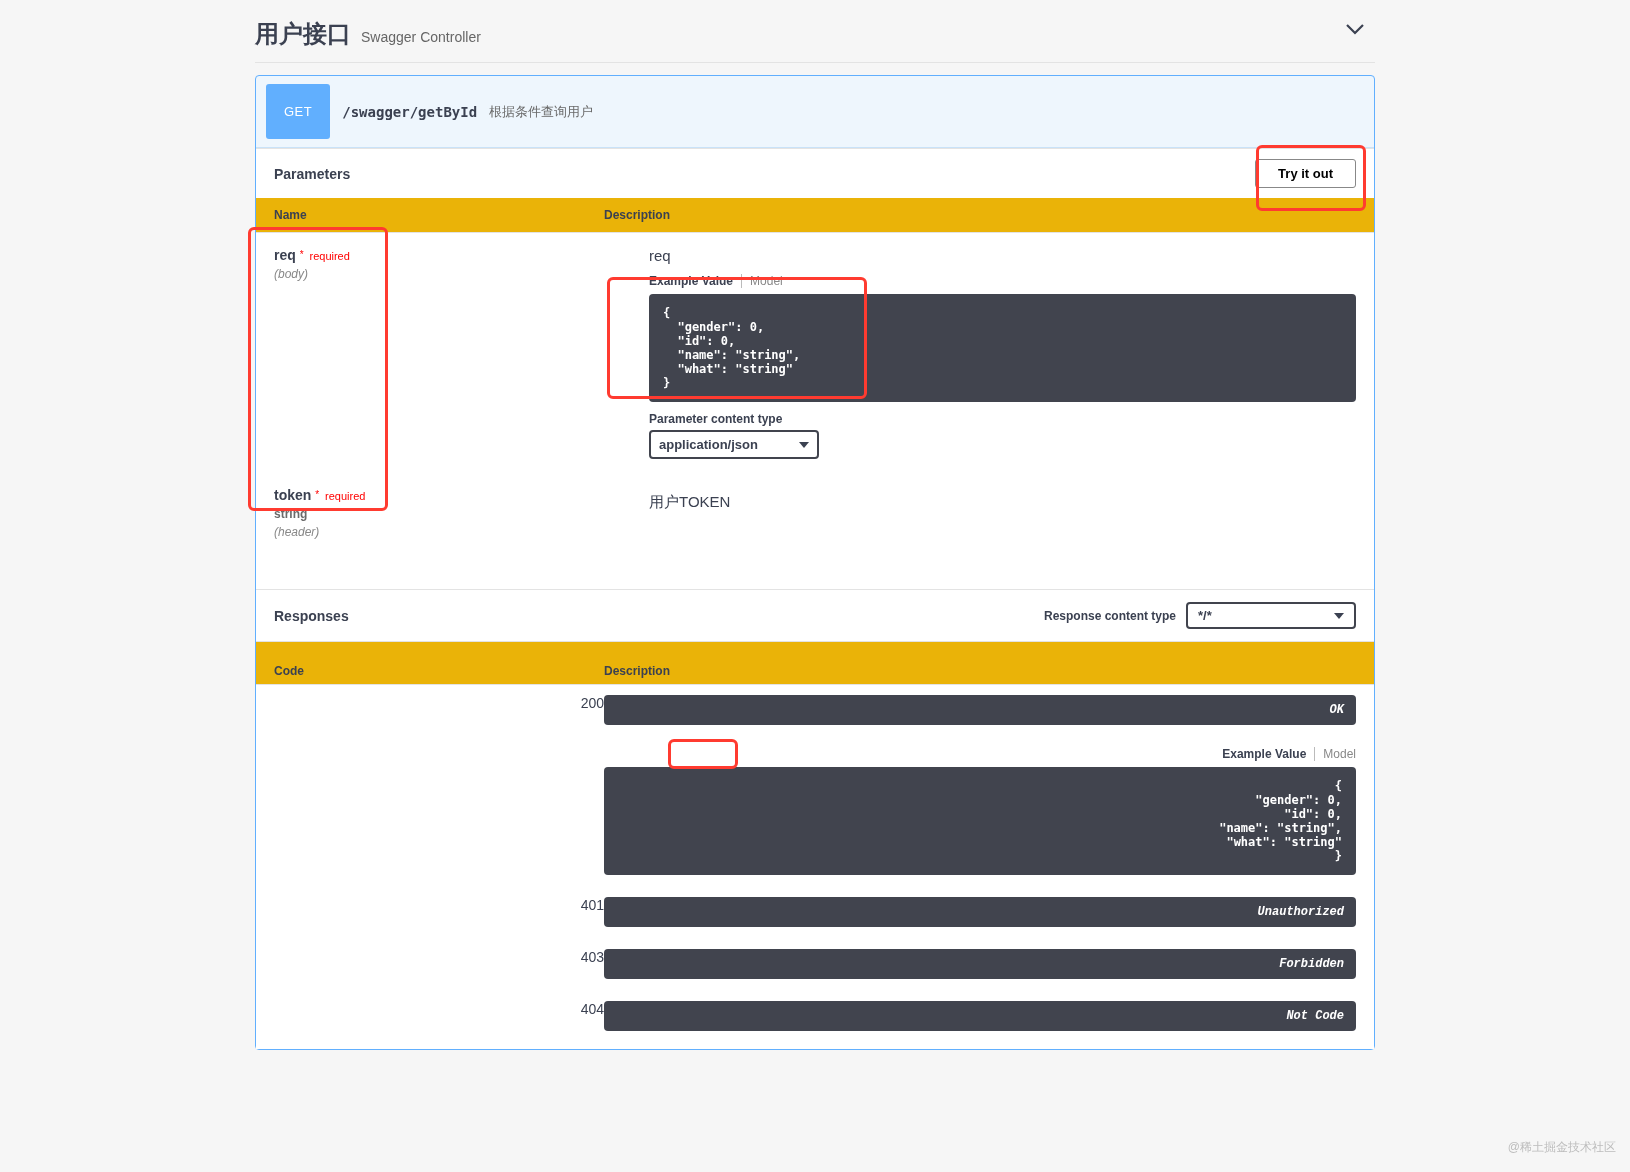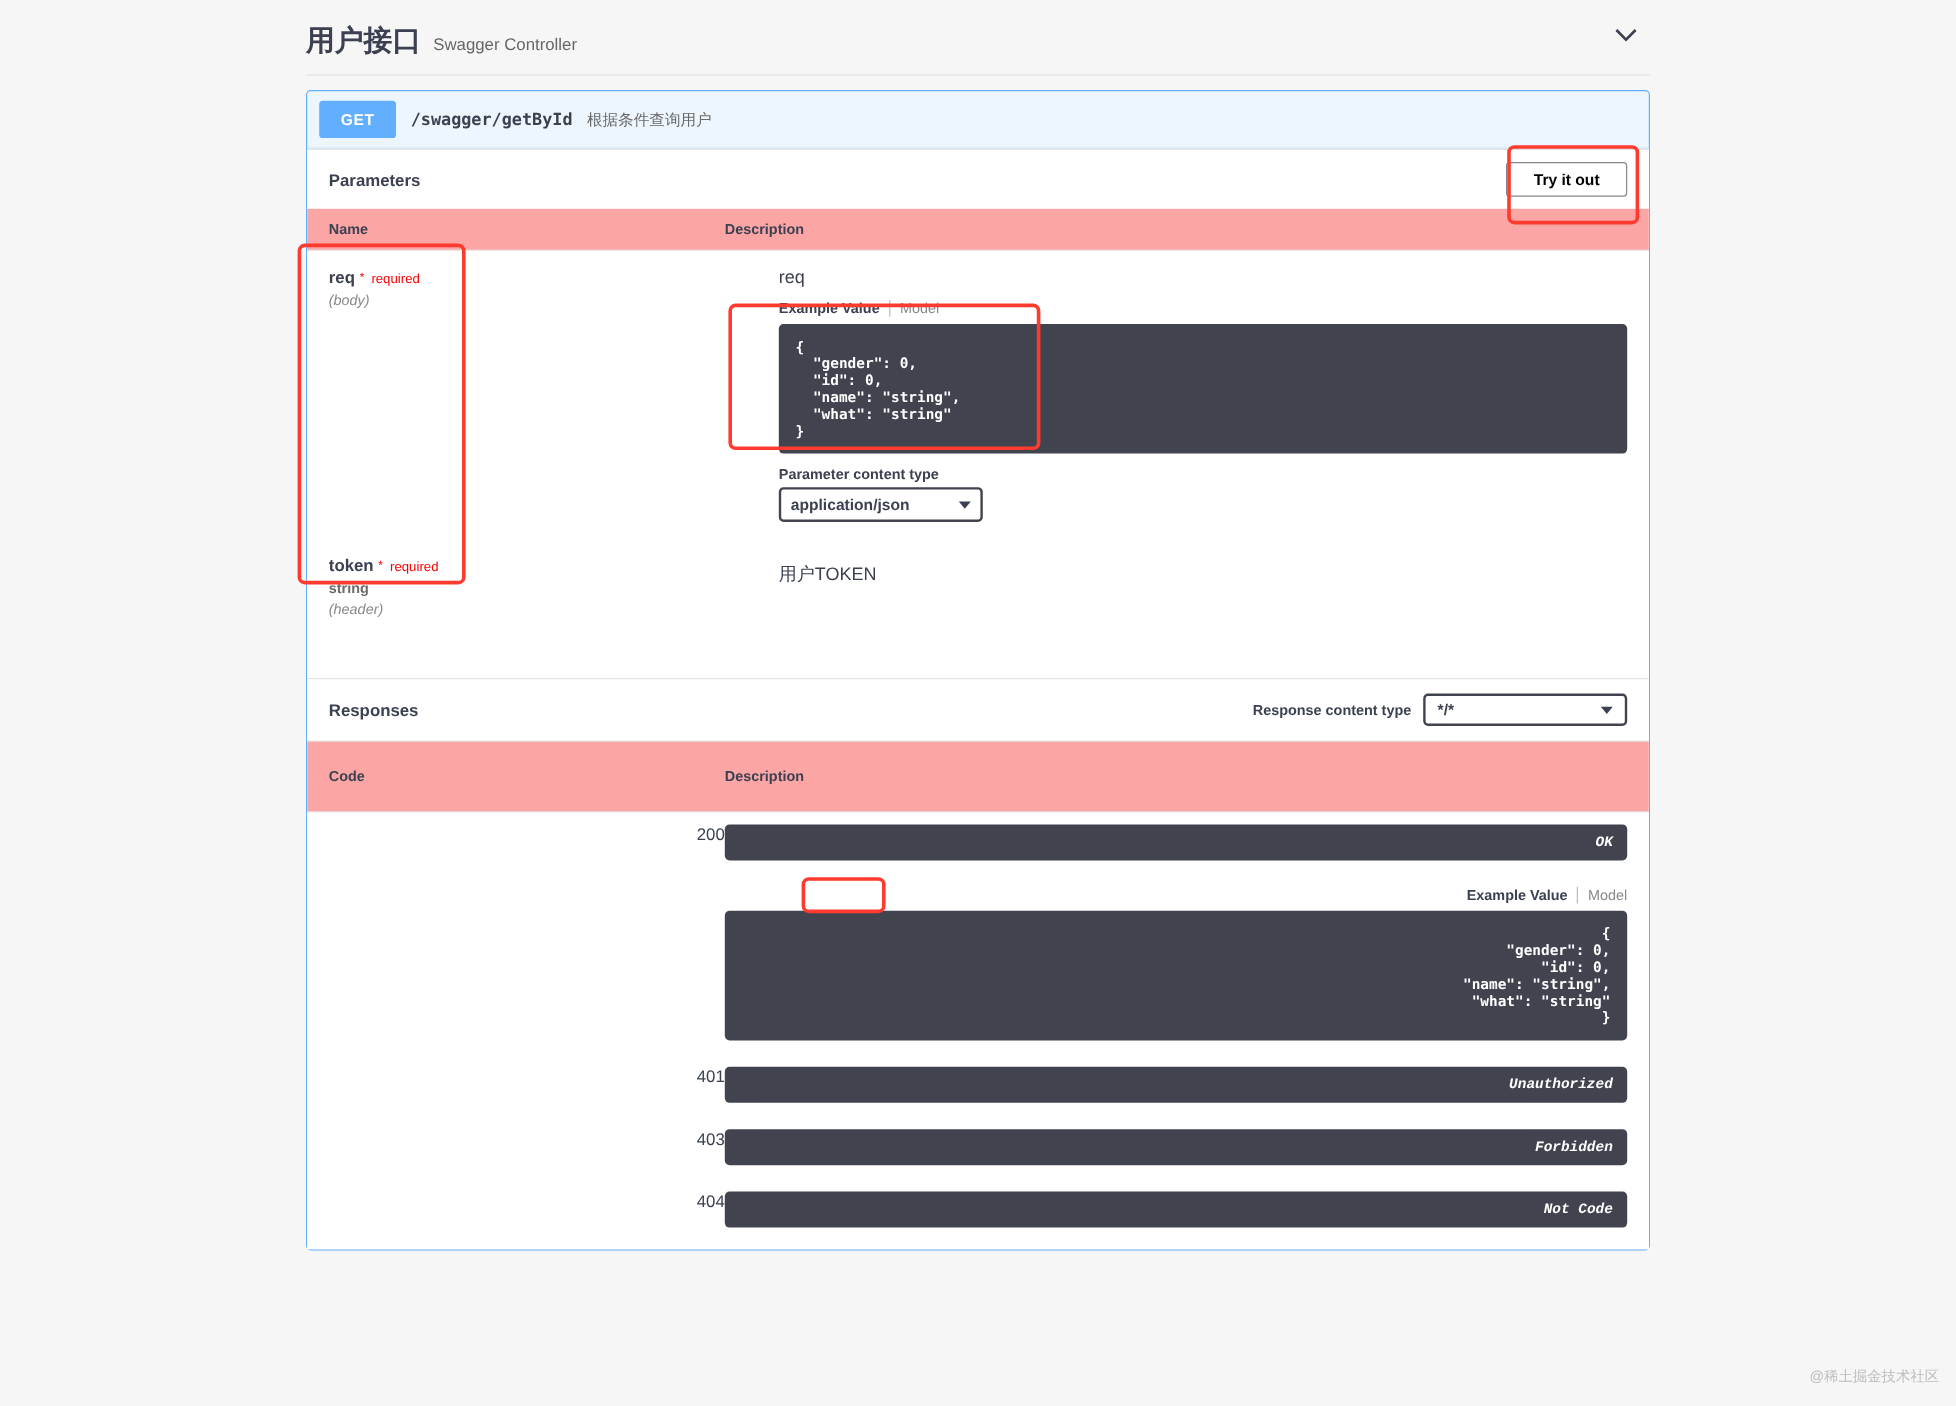--- a/index.html
+++ b/index.html
@@ -23,40 +23,40 @@
   }
   .op-block {
     border: 1px solid #61affe; border-radius: 4px; margin-top: 12px;
     background: #eef6fd;
   }
   .op-header {
     display: flex; align-items: center; gap: 12px; padding: 8px 10px;
     border-bottom: 1px solid #c9e2f8;
   }
   .method-badge {
-    background: #61affe; color: #fff; font-weight: 700; letter-spacing: .5px;
-    border-radius: 3px; padding: 8px 18px; font-size: 13px;
+    background: #61affe; color: #fff; font-weight: 400; letter-spacing: .5px;
+    border-radius: 3px; padding: 20px 18px; font-size: 13px;
   }
   .op-path { font-family: ui-monospace, Menlo, monospace; font-weight: 700; color: #3b4151; }
   .op-desc { font-size: 13px; color: #6a6a6a; }
   .panel {
     background: #fff; border-top: 1px solid #e3e3e3;
   }
   .panel-header {
     display: flex; align-items: center; justify-content: space-between;
     padding: 10px 18px; background: #fff;
   }
   .panel-title { font-weight: 700; font-size: 14px; }
   .try-btn {
     border: 1px solid #888; background: #fff; padding: 6px 22px;
     font-weight: 700; font-size: 13px; cursor: pointer; border-radius: 3px;
   }
   .table-head {
     display: flex; padding: 10px 18px; border-bottom: 1px solid #e3e3e3;
-    background: #fca5a5; font-weight: 700; font-size: 12px;
+    background: #eab308; font-weight: 700; font-size: 12px;
   }
   .col-name { width: 330px; }
   .col-desc { flex: 1; }
   .param-row {
     display: flex; background: #fff; padding: 14px 18px 20px; gap: 45px;
   }
   .pname { font-weight: 700; font-size: 14px; }
   .req-star { color: #ff0000; font-size: 10px; position: relative; top: -2px; }
   .req-label { color: #ff0000; font-size: 11px; font-weight: 400; margin-left: 2px; }
   .ptype { color: #6a6a6a; font-size: 12px; font-weight: 700; margin-top: 4px; }
@@ -189,21 +189,21 @@
         <div class="panel-title">Responses</div>
         <div style="display:flex;align-items:center;">
           <span class="rct-label">Response content type</span>
           <div class="rct-select">
             <span class="select-val">*/*</span>
             <span class="caret-sm"></span>
           </div>
         </div>
       </div>
 
-      <div class="table-head" style="padding-top:22px;padding-bottom:22px;">
+      <div class="table-head" style="padding-top:22px;padding-bottom:6px;">
         <div class="col-name">Code</div>
         <div class="col-desc">Description</div>
       </div>
 
       <div class="resp-row">
         <div class="resp-code">200</div>
         <div class="resp-desc rel">
           <div class="dark-bar">OK</div>
           <div class="tabset" style="margin-top:22px;">
             <span class="tab-active" style="font-weight:700;">Example Value</span><span class="tab-inactive">Model</span>

